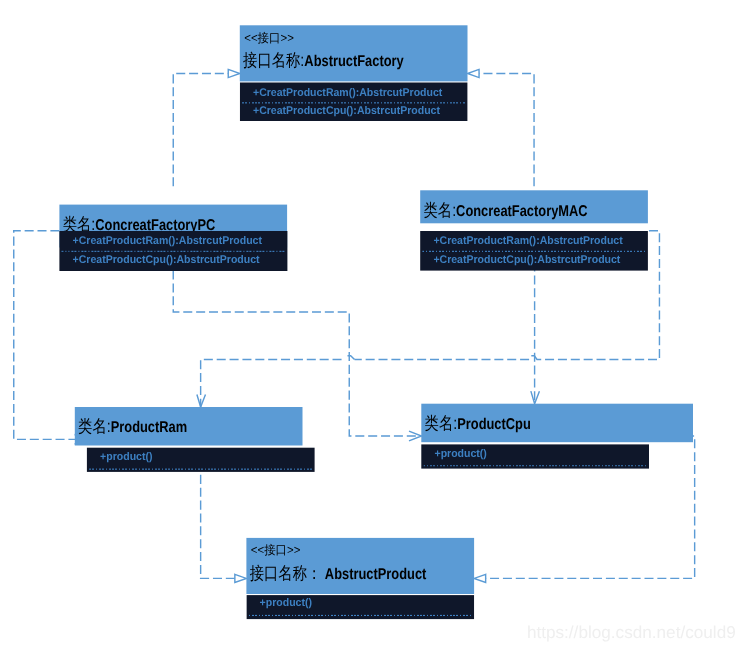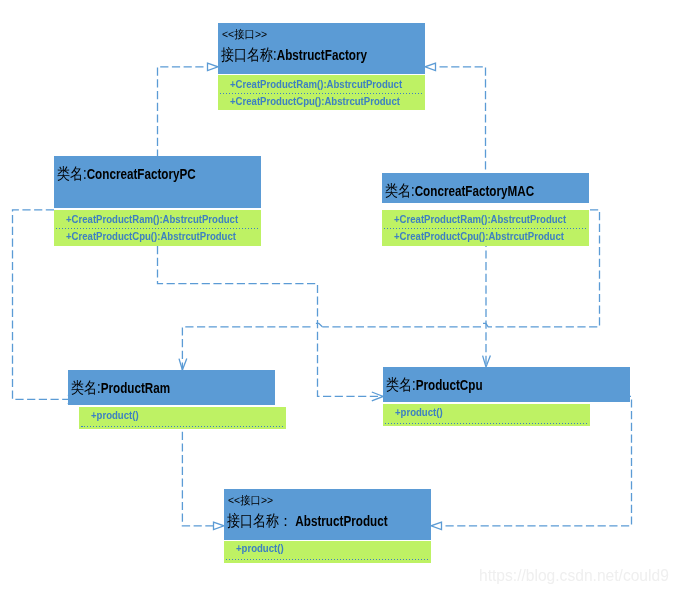--- a/index.html
+++ b/index.html
@@ -4,21 +4,21 @@
 <title>UML</title>
 <style>
   html,body{margin:0;padding:0;}
   body{width:679px;height:594px;background:#ffffff;overflow:hidden;
        font-family:"Liberation Sans",sans-serif;
        -webkit-font-smoothing:antialiased;}
   #stage{position:relative;width:679px;height:594px;}
   #wires{position:absolute;left:0;top:0;}
   .node{position:absolute;left:0;top:0;}
   .hdr{position:absolute;background:#5b9bd5;color:#000000;box-sizing:border-box;}
-  .sec{position:absolute;background:#bef264;box-sizing:border-box;}
+  .sec{position:absolute;background:#0f172a;box-sizing:border-box;}
   .stereo{position:absolute;font-size:11.2px;letter-spacing:0px;transform:scaleX(0.93);transform-origin:0 0;backface-visibility:hidden;}
   .title{position:absolute;white-space:nowrap;transform:scaleX(0.824);transform-origin:0 0;backface-visibility:hidden;}
   .title .cn{font-size:15.8px;}
   .title .en{font-size:14.2px;font-weight:bold;}
   .meth{position:absolute;color:#3d80c2;font-size:10.2px;font-weight:bold;white-space:nowrap;backface-visibility:hidden;transform:scaleX(0.94);transform-origin:0 0;}
   .dot{position:absolute;height:1px;background-image:repeating-linear-gradient(to right,#3d80c2 0px,#3d80c2 1.5px,rgba(0,0,0,0) 1.5px,rgba(0,0,0,0) 3px);}
   .wm{position:absolute;color:#efefef;font-size:15.6px;white-space:nowrap;backface-visibility:hidden;}
 </style>
 </head>
 <body>
@@ -64,21 +64,21 @@
       <span class="title" style="left:3px;top:22px;"><span class="cn">接口名称:</span><span class="en">AbstructFactory</span></span>
     </div>
     <div class="sec" style="left:218px;top:75.1px;width:207px;height:34.6px;">
       <span class="meth" style="left:12px;top:4.1px;">+CreatProductRam():AbstrcutProduct</span>
       <span class="dot" style="left:2px;right:2px;top:18.2px;"></span>
       <span class="meth" style="left:12px;top:20.9px;">+CreatProductCpu():AbstrcutProduct</span>
     </div>
   </div>
 
   <div class="node">
-    <div class="hdr" style="left:54px;top:156px;width:207px;height:52px;">
+    <div class="hdr" style="left:54px;top:186px;width:207px;height:39px;">
       <span class="title" style="left:3px;top:8px;"><span class="cn">类名:</span><span class="en">ConcreatFactoryPC</span></span>
     </div>
     <div class="sec" style="left:54px;top:210.3px;width:207px;height:35.5px;">
       <span class="meth" style="left:12px;top:4.1px;">+CreatProductRam():AbstrcutProduct</span>
       <span class="dot" style="left:2px;right:2px;top:18.2px;"></span>
       <span class="meth" style="left:12px;top:20.9px;">+CreatProductCpu():AbstrcutProduct</span>
     </div>
   </div>
 
   <div class="node">

